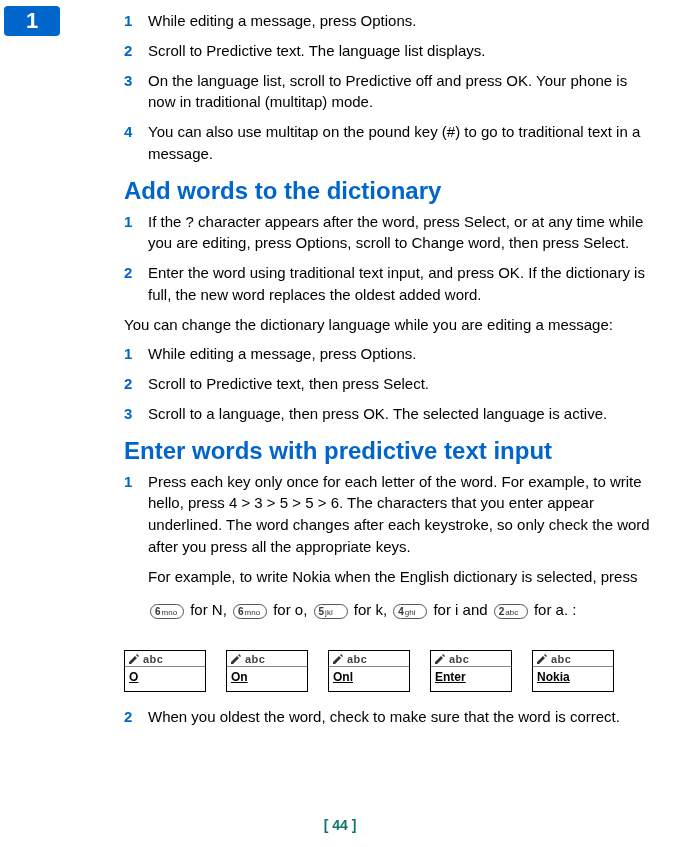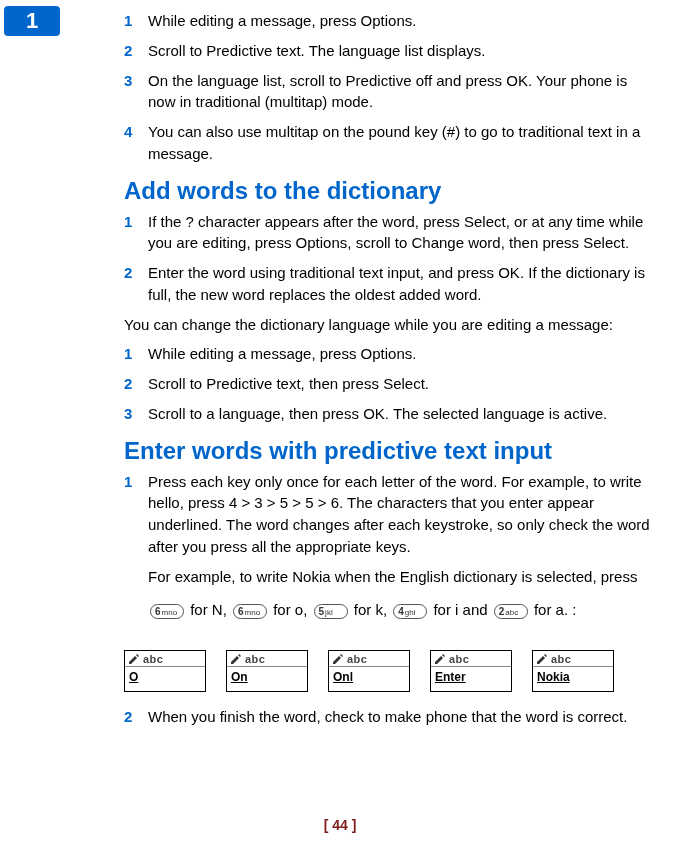--- a/index.html
+++ b/index.html
@@ -112,21 +112,21 @@
     font-weight: bold;
     font-size: 12px;
   }
   .screen .word .ul { text-decoration: underline; }
   .page-num {
     position: absolute;
     bottom: 14px;
     left: 0;
     width: 680px;
     text-align: center;
-    color: #7f1d1d;
+    color: #0f766e;
     font-size: 14px;
     font-weight: bold;
   }
 </style>
 </head>
 <body>
 
 <div class="page-tab">
   <span>1</span>
 </div>
@@ -236,19 +236,19 @@
             </svg></span>
           <span class="abc">abc</span>
         </div>
         <div class="word"><span class="ul">Nokia</span></div>
       </div>
     </div>
 
   <div id="steps-d-after">
       <div class="step">
         <div class="step-num">2</div>
-        <div class="step-text">When you finish the word, check to make phone that the word is correct.</div>
+        <div class="step-text">When you oldest the word, check to make sure that the word is correct.</div>
       </div>
     </div>
 
 </div>
 
 <div class="page-num">[ 44 ]</div>
 
 </body></html>

